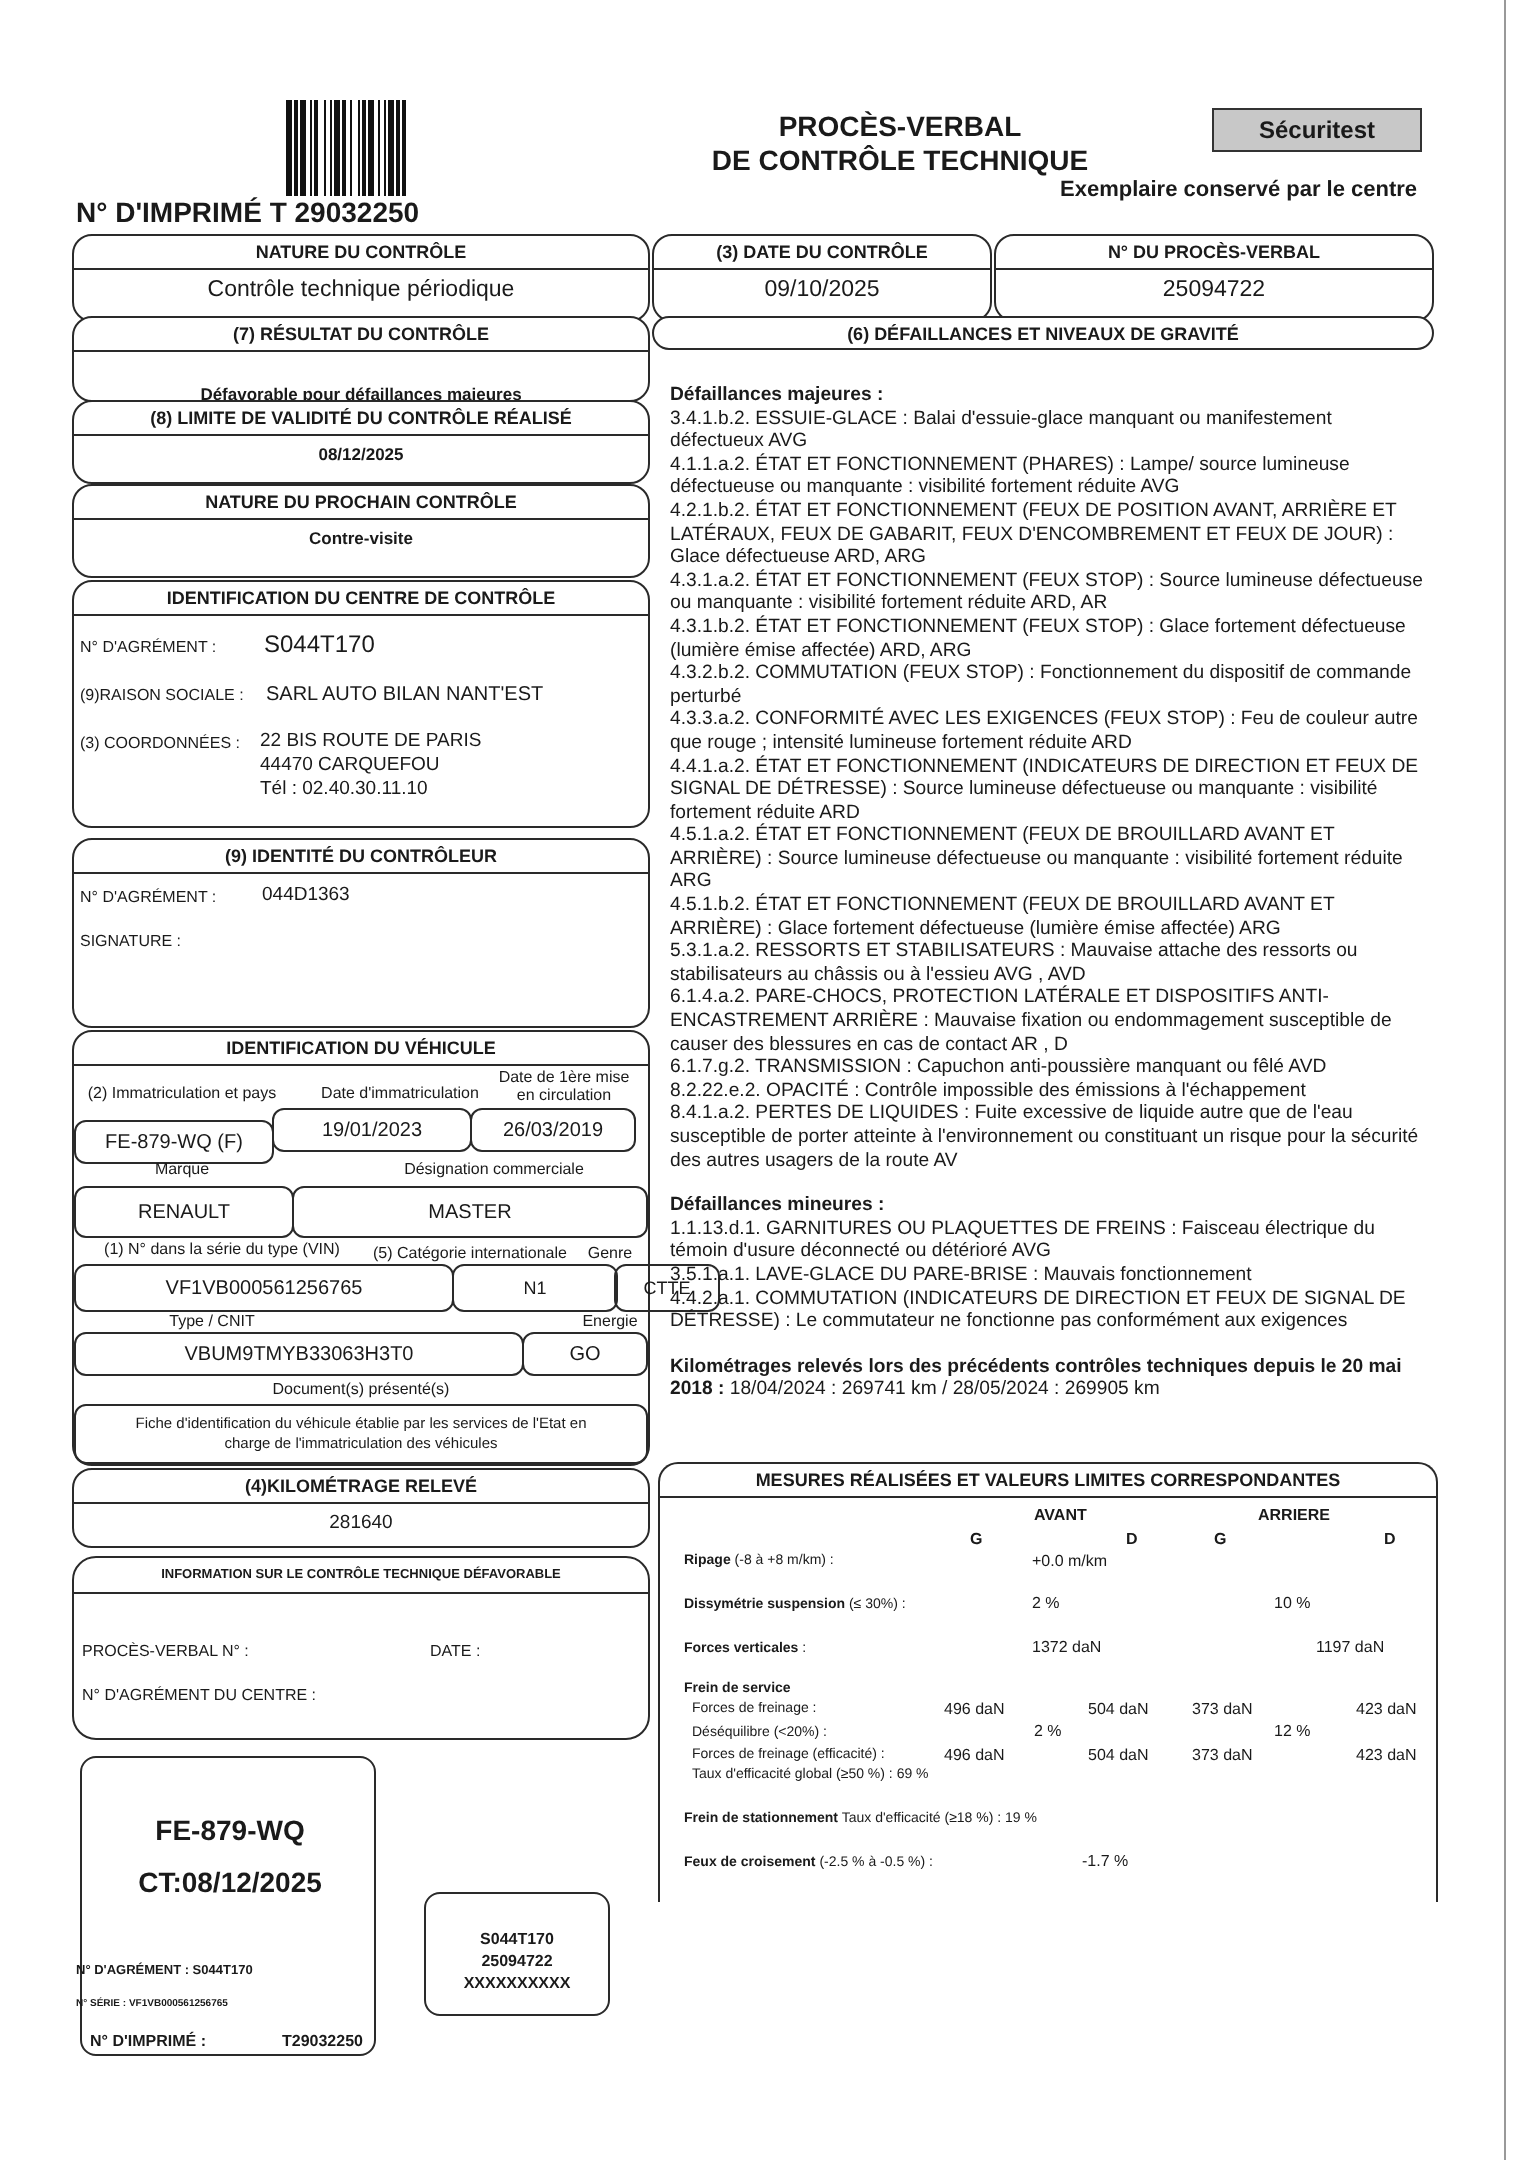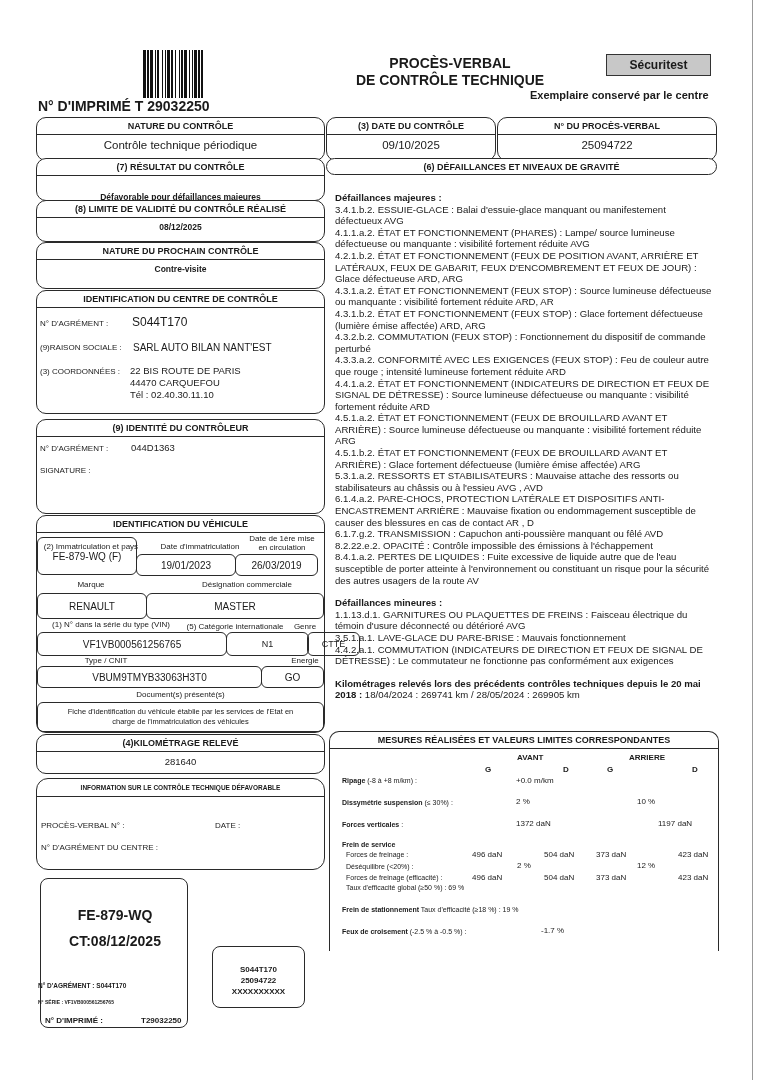--- a/index.html
+++ b/index.html
@@ -122,21 +122,21 @@
 </div>
 
 <div class="box" style="left:36px;top:515px;width:289px;height:218px;">
   <div class="hdr">IDENTIFICATION DU VÉHICULE</div>
   <div class="cap" style="left:4px;top:26px;width:100px;">(2) Immatriculation et pays</div>
   <div class="cap" style="left:108px;top:26px;width:110px;">Date d'immatriculation</div>
   <div class="cap" style="left:200px;top:18px;width:90px;line-height:9px;">
     <div>Date de 1ère mise</div>
     <div>en circulation</div>
   </div>
-  <div class="cell" style="left:0px;top:21px;width:100px;height:38px;">FE-879-WQ  (F)</div>
+  <div class="cell" style="left:0px;top:44px;width:100px;height:22px;">FE-879-WQ  (F)</div>
   <div class="cell" style="left:99px;top:38px;width:100px;height:22px;">19/01/2023</div>
   <div class="cell" style="left:198px;top:38px;width:83px;height:22px;">26/03/2019</div>
   <div class="cap" style="left:4px;top:64px;width:100px;">Marque</div>
   <div class="cap" style="left:140px;top:64px;width:140px;">Désignation commerciale</div>
   <div class="cell" style="left:0px;top:77px;width:110px;height:26px;">RENAULT</div>
   <div class="cell" style="left:109px;top:77px;width:178px;height:26px;">MASTER</div>
   <div class="cap" style="left:4px;top:104px;width:140px;">(1) N° dans la série du type (VIN)</div>
   <div class="cap" style="left:148px;top:106px;width:100px;">(5) Catégorie internationale</div>
   <div class="cap" style="left:250px;top:106px;width:36px;">Genre</div>
   <div class="cell" style="left:0px;top:116px;width:190px;height:24px;">VF1VB000561256765</div>

